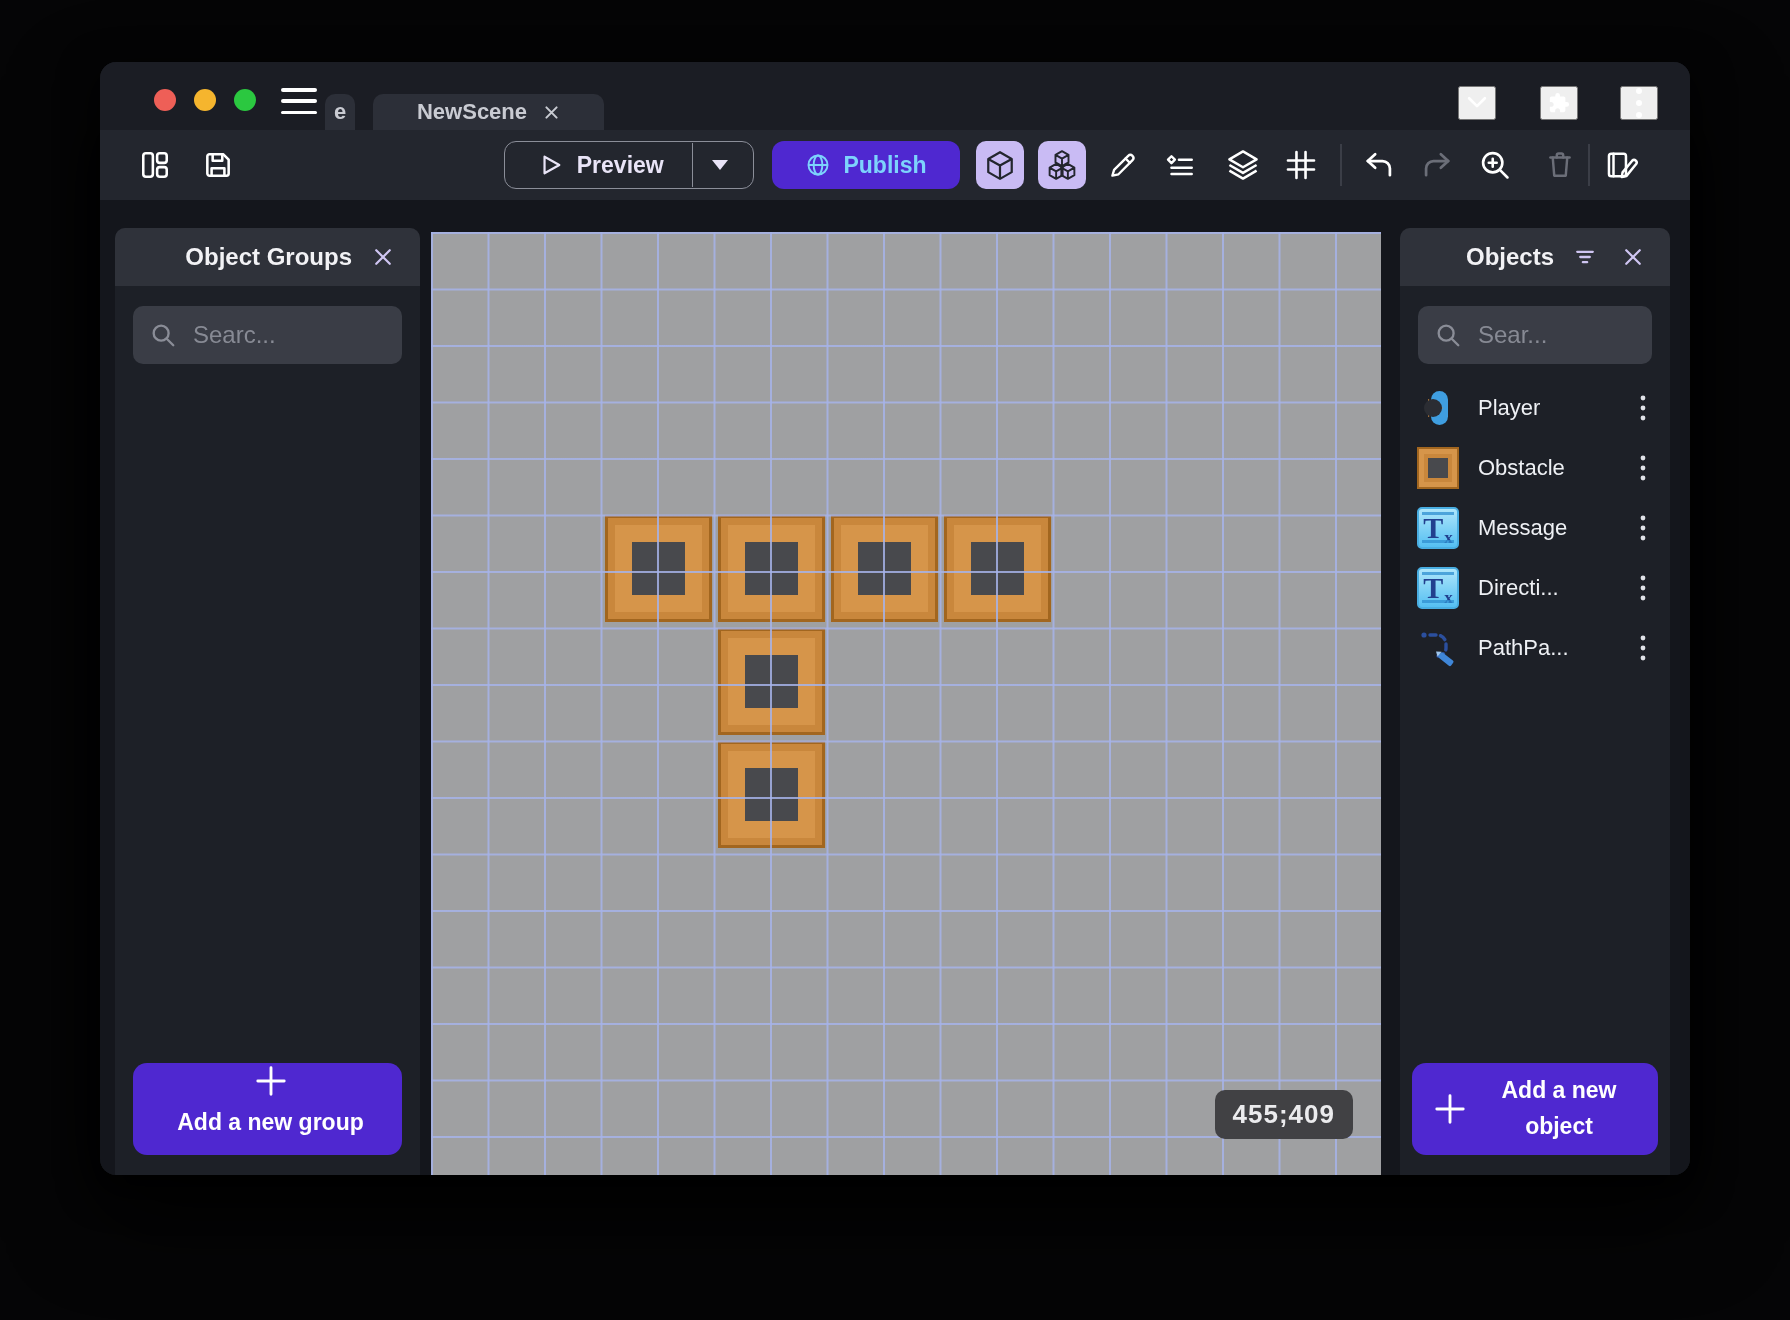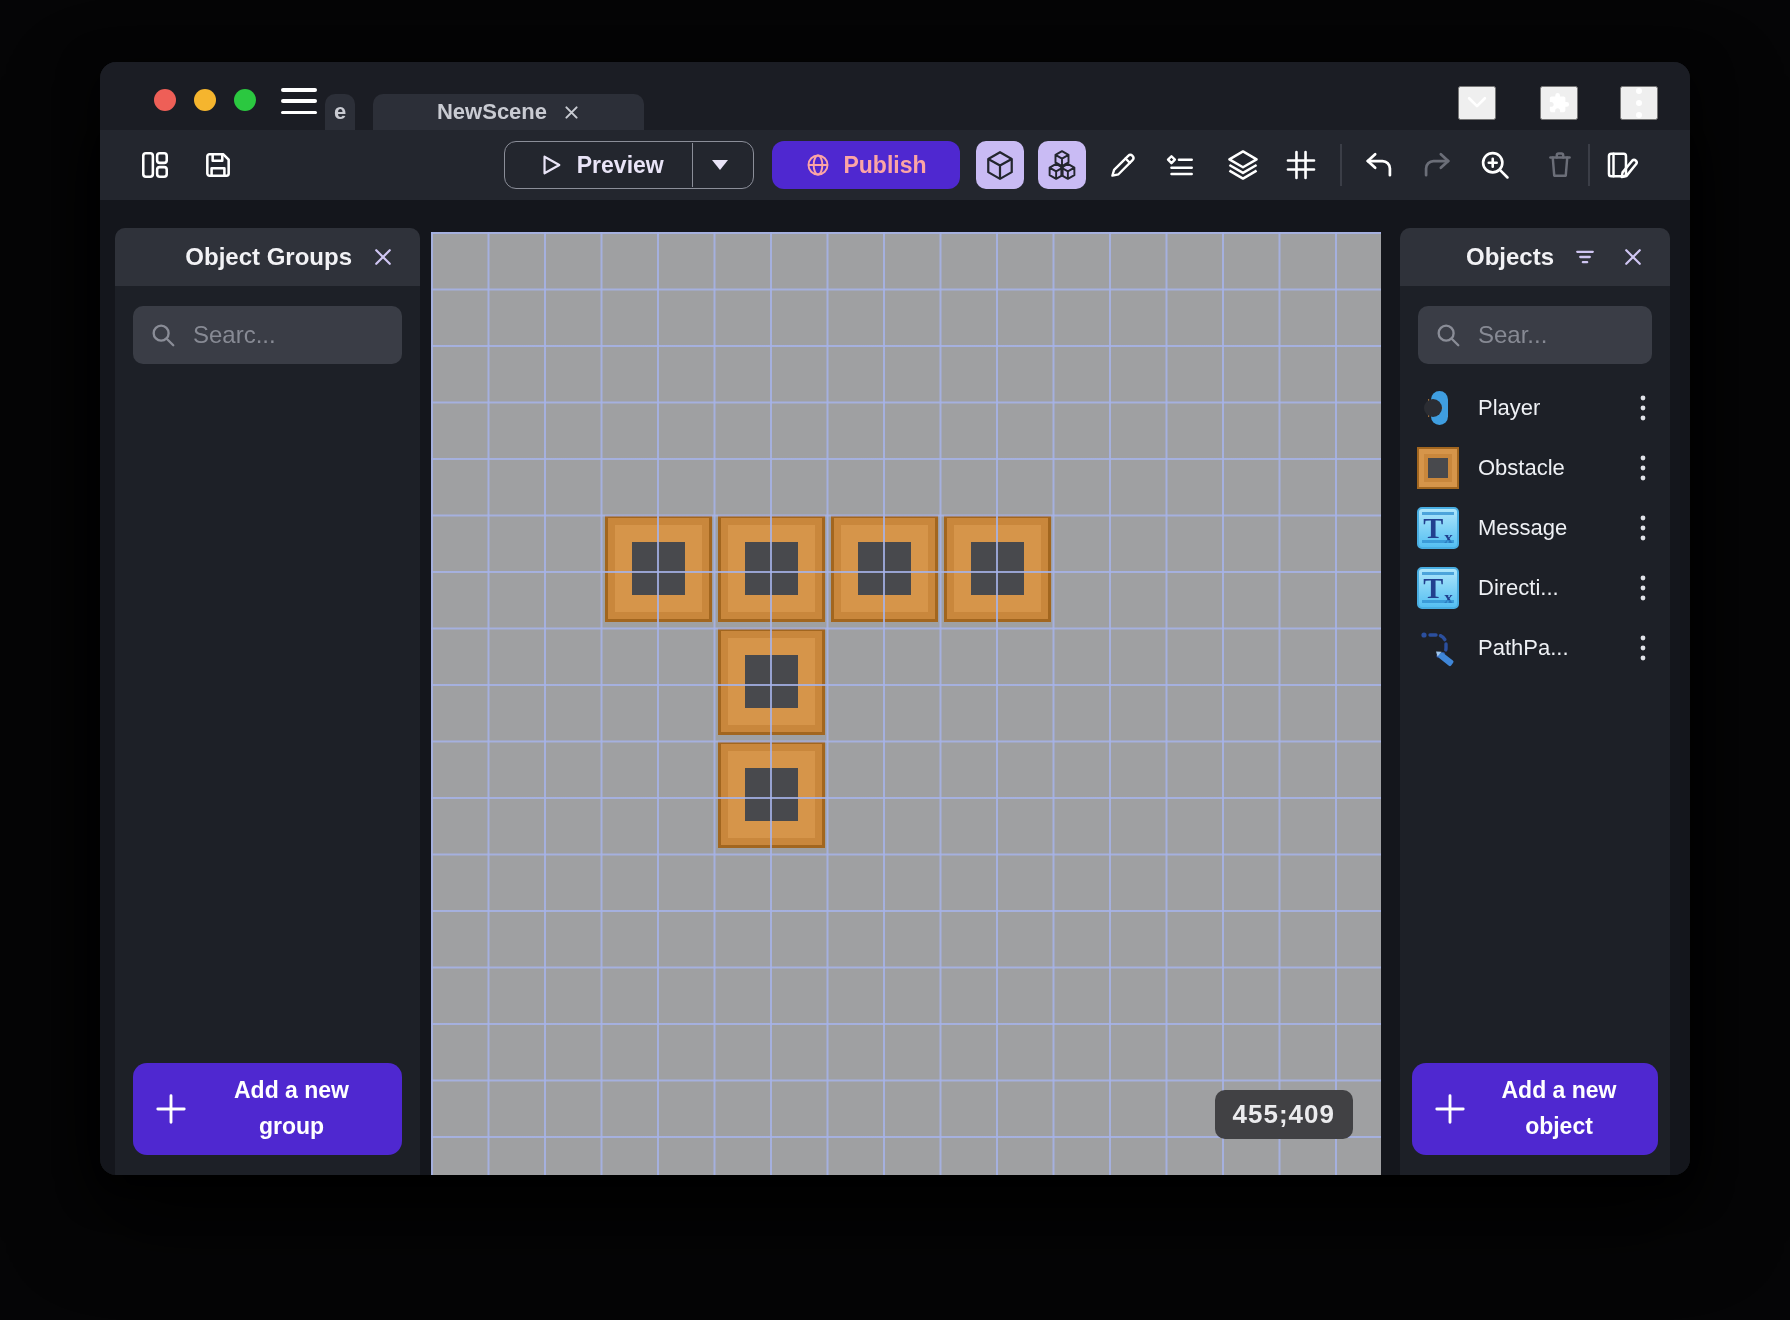--- a/index.html
+++ b/index.html
@@ -14,58 +14,58 @@
   .light.red{left:54px;background:#ee5f57;}
   .light.yellow{left:94px;background:#f5b52e;}
   .light.green{left:134px;background:#2bc840;}
   .hamburger{position:absolute;left:181px;top:26px;width:36px;height:26px;display:flex;flex-direction:column;justify-content:space-between;}
   .hamburger span{display:block;height:3.5px;background:#fff;border-radius:2px;}
   .tab{position:absolute;bottom:0;height:36px;background:#2c2f38;border-radius:10px 10px 0 0;
        display:flex;align-items:center;justify-content:center;gap:16px;color:#c9cbd2;
        font-size:22px;font-weight:600;overflow:hidden;white-space:nowrap;}
   .tab .xbtn{display:flex;align-items:center;}
   .tab.partial{left:225px;width:30px;}
-  .tab.t1{left:273px;width:271px;justify-content:center;}
+  .tab.t1{left:273px;width:231px;justify-content:center;}
   .tab.t2{left:512px;width:346px;}
   .tab.active{left:864px;width:419px;background:#1b1d24;border:1.5px solid #797c88;border-bottom:none;color:#fff;}
   .tbr-icon{position:absolute;top:24px;width:38px;height:34px;display:flex;align-items:center;justify-content:center;color:#fff;}
   .tbr-chevron{left:1358px;}.tbr-puzzle{left:1440px;}.tbr-dots{left:1520px;}
   
   .toolbar{position:absolute;left:0;top:68px;width:100%;height:70px;background:#23262e;}
   .tb-icon{position:absolute;top:50%;transform:translateY(-50%);width:44px;height:44px;
            display:flex;align-items:center;justify-content:center;color:#fff;background:none;border:none;padding:0;}
   .tb-icon.disabled{color:#6b6e78;}
   .tb-divider{position:absolute;top:14px;width:2px;height:42px;background:#3b3e47;}
   .btn-preview{position:absolute;left:404px;top:11px;width:250px;height:48px;border-radius:12px;
                border:1.5px solid #8b8e99;background:transparent;display:flex;align-items:center;color:#e9e4f7;}
   .btn-preview .pv-main{flex:1;display:flex;align-items:center;justify-content:center;gap:14px;
                font-size:23px;font-weight:700;height:100%;}
   .btn-preview .pv-sep{width:1.5px;height:100%;background:#8b8e99;}
   .btn-preview .pv-caret{width:54px;display:flex;align-items:center;justify-content:center;height:100%;}
   .btn-publish{position:absolute;left:672px;top:11px;width:188px;height:48px;border-radius:12px;border:none;
-               background:#4f28d0;color:#fca5a5;display:flex;align-items:center;justify-content:center;gap:12px;
+               background:#4f28d0;color:#7dd3fc;display:flex;align-items:center;justify-content:center;gap:12px;
                font-size:23px;font-weight:700;}
   .tb-toggle{position:absolute;top:11px;width:48px;height:48px;border-radius:10px;background:#c9bbf4;border:none;
              display:flex;align-items:center;justify-content:center;color:#23262e;padding:0;}
   
   .content{position:absolute;left:0;top:138px;right:0;bottom:0;background:#14161c;}
   .panel{position:absolute;top:28px;bottom:0;background:#1d2027;border-radius:10px 10px 0 0;}
   .panel-left{left:15px;width:305px;}
   .panel-right{left:1300px;width:270px;}
   .panel-header{height:58px;background:#2f323a;border-radius:10px 10px 0 0;display:flex;align-items:center;padding:0 20px;gap:14px;text-align:right;}
   .panel-title{flex:1;color:#f2f2f5;font-size:24px;font-weight:700;white-space:nowrap;overflow:hidden;}
   .panel-hbtn{display:flex;align-items:center;justify-content:center;width:34px;height:34px;background:none;border:none;padding:0;color:#cfc5f2;}
   .searchbox{position:relative;margin:20px 18px 0 18px;height:58px;background:#3a3d46;border-radius:10px;
              display:flex;align-items:center;padding:0 16px;gap:14px;}
   .searchbox input{flex:1;background:transparent;border:none;outline:none;color:#d7d9e0;font-size:24px;
              font-family:inherit;min-width:0;}
   .searchbox input::placeholder{color:#878a94;}
   .add-btn{position:absolute;bottom:20px;border:none;border-radius:14px;background:#4f28d0;color:#fff;
            display:flex;align-items:center;padding:0 14px 0 20px;gap:6px;}
-  .panel-left .add-btn{left:18px;right:18px;height:92px;}
+  .panel-left .add-btn{left:18px;right:18px;height:92px;flex-direction:column;}
   .panel-right .add-btn{left:12px;right:12px;height:92px;}
   .add-btn .lbl{flex:1;font-size:23px;font-weight:700;line-height:1.55;text-align:center;padding:0 10px;}
   .obj-list{margin-top:14px;}
   .obj-row{display:flex;align-items:center;height:60px;padding:0 14px 0 16px;gap:18px;}
   .obj-label{flex:1;color:#eef0f4;font-size:22px;font-weight:500;white-space:nowrap;overflow:hidden;}
   .row-menu{display:flex;align-items:center;justify-content:center;width:26px;height:40px;background:none;border:none;color:#e0e2e8;padding:0;}
   .obj-icon{width:44px;height:44px;flex:0 0 44px;display:flex;align-items:center;justify-content:center;position:relative;}
   .mini-obstacle{width:42px;height:42px;background:#c9873c;border:2px solid #a2661f;box-sizing:border-box;
                  box-shadow:inset 0 0 0 5px #d6954a;display:flex;align-items:center;justify-content:center;}
   .mini-obstacle .core{width:20px;height:20px;background:#48494d;}

